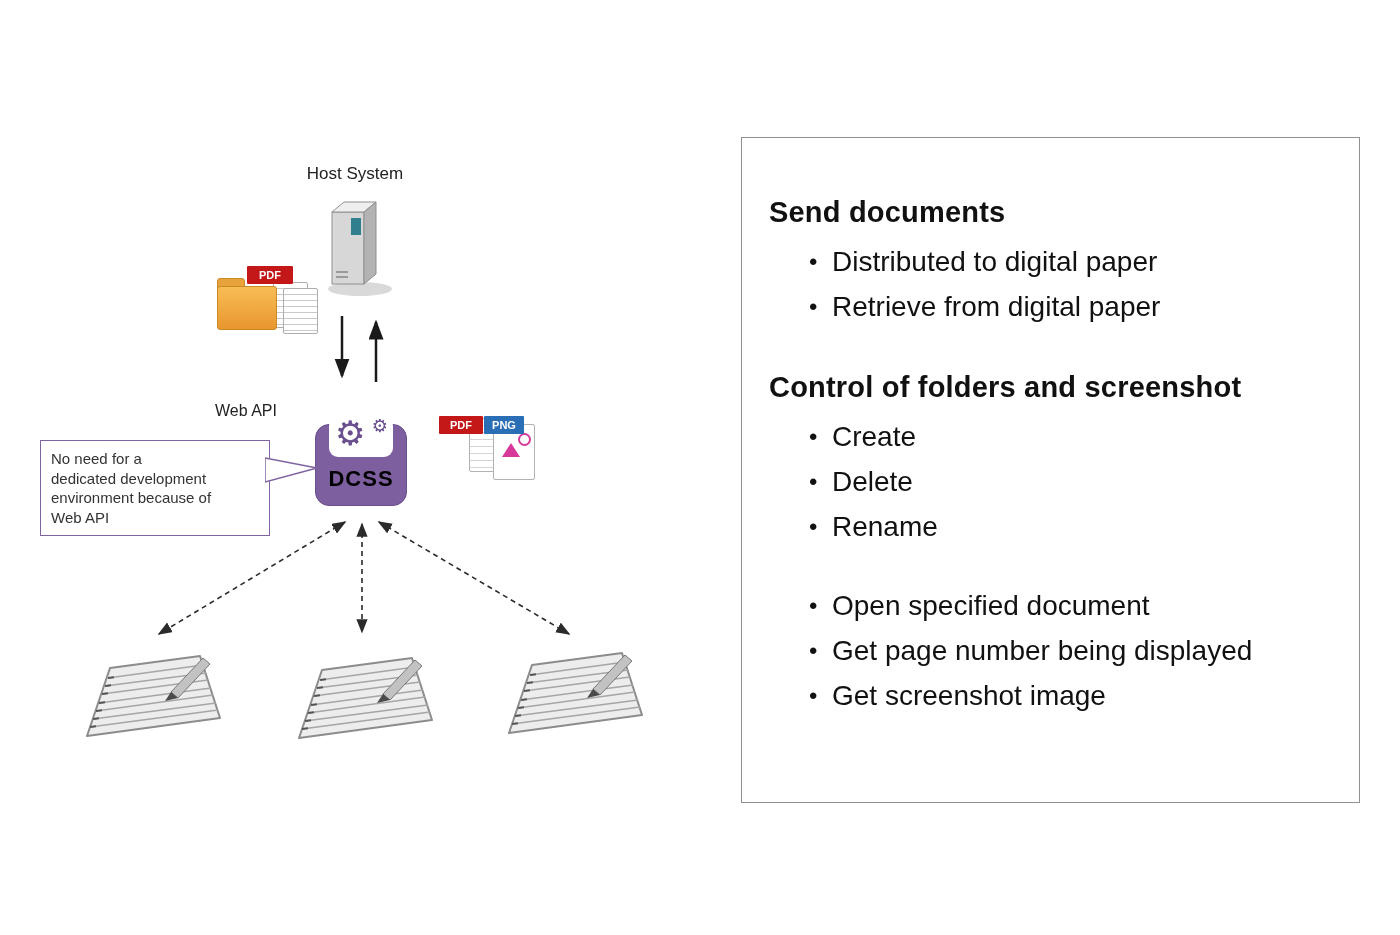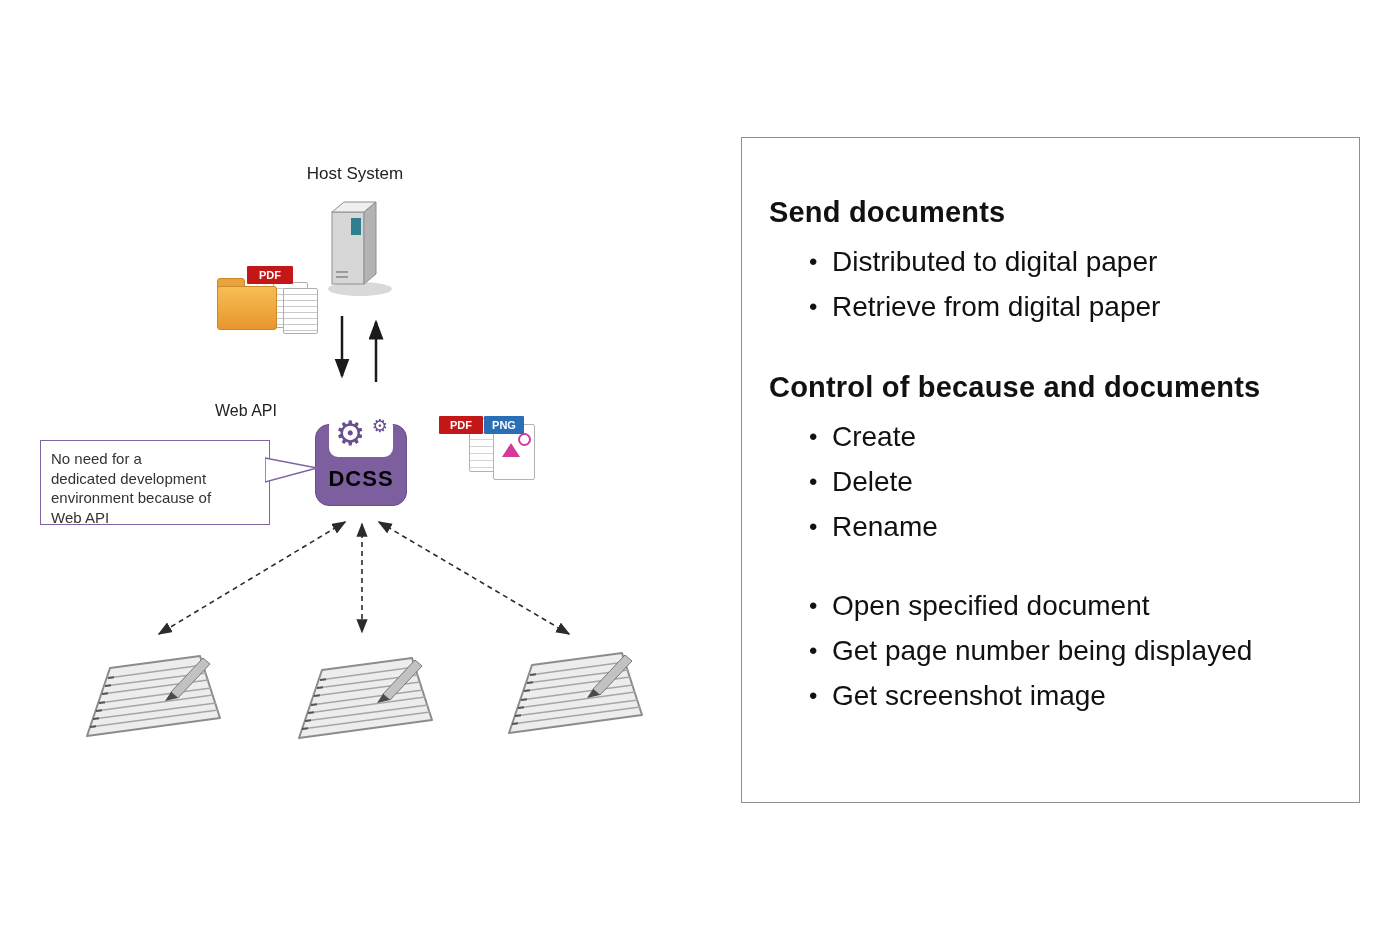--- a/index.html
+++ b/index.html
@@ -32,21 +32,21 @@
   .webapi-label{position:absolute;left:200px;top:402px;width:96px;font-size:16px;color:#222;}
   .dcss-box{position:absolute;left:300px;top:424px;width:90px;height:80px;
       background:#7d5fa0;border:1px solid #6a4f8f;border-radius:14px;}
   .gears{position:absolute;top:-8px;left:50%;transform:translateX(-50%);
       width:64px;height:40px;background:#ffffff;border-radius:9px;}
   .gear-big{position:absolute;left:6px;top:-4px;font-size:34px;color:#6a4f8f;}
   .gear-small{position:absolute;right:5px;top:-2px;font-size:18px;color:#6a4f8f;}
   .dcss-text{position:absolute;bottom:13px;width:100%;text-align:center;color:#000000;
       font-weight:bold;font-size:22px;letter-spacing:1px;}
   
-  .callout{position:absolute;left:25px;top:440px;width:230px;height:85px;
+  .callout{position:absolute;left:25px;top:440px;width:230px;height:96px;
       background:#ffffff;border:1.5px solid #8064a2;box-sizing:border-box;
       font-size:15px;line-height:1.3;color:#333;padding:8px 10px;white-space:pre-line;}
   .callout-pointer{position:absolute;left:250px;top:452px;}
   
   .filegroup{position:absolute;left:424px;top:410px;width:100px;height:72px;}
   .fpage{position:absolute;background:#fff;border:1px solid #b3b3b3;border-radius:2px;}
   .fpage1{left:30px;top:8px;width:38px;height:52px;
       background:repeating-linear-gradient(to bottom,#ffffff 0 6px,#d5d5d5 6px 7px);}
   .fpage2{left:54px;top:14px;width:40px;height:54px;}
   .img-circle{position:absolute;left:24px;top:8px;width:9px;height:9px;border:2px solid #d6399a;
@@ -176,21 +176,21 @@
       </svg>
   </div>
 
   <div class="panel">
     <div class="section sec1">
       <div class="heading">Send documents</div>
       <div class="item">Distributed to digital paper</div>
       <div class="item">Retrieve from digital paper</div>
     </div>
     <div class="section sec2">
-      <div class="heading">Control of because and documents</div>
+      <div class="heading">Control of folders and screenshot</div>
       <div class="item">Create</div>
       <div class="item">Delete</div>
       <div class="item">Rename</div>
     </div>
     <div class="section sec3">
       <div class="item">Open specified document</div>
       <div class="item">Get page number being displayed</div>
       <div class="item">Get screenshot image</div>
     </div>
   </div>

